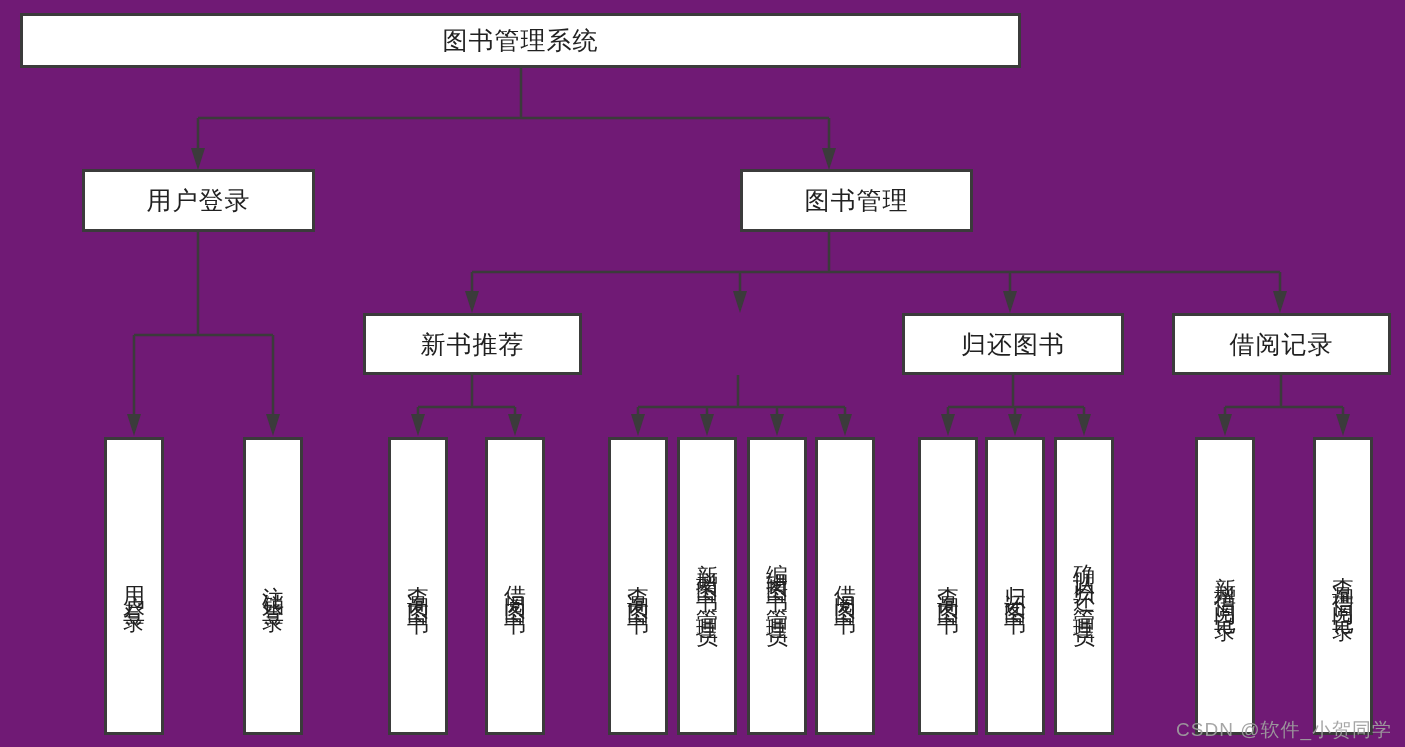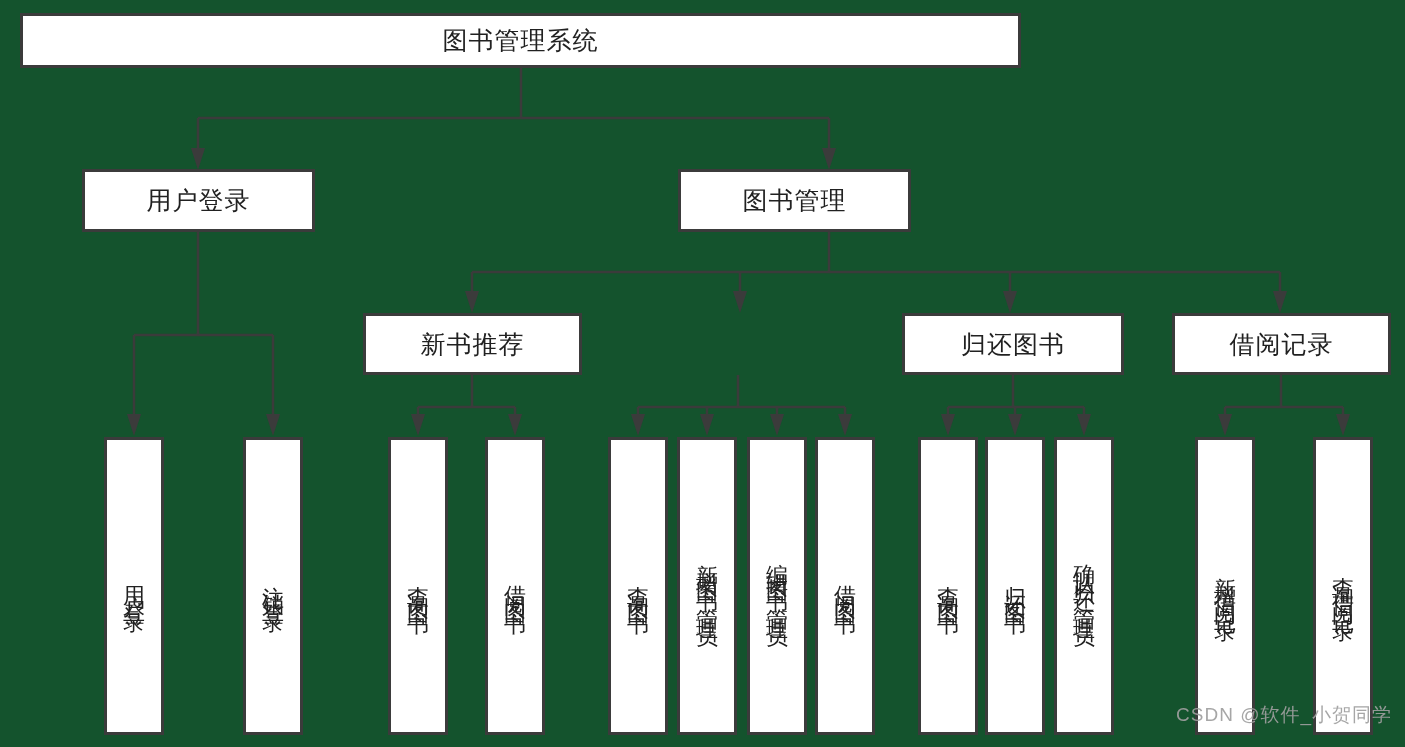--- a/index.html
+++ b/index.html
@@ -1,38 +1,38 @@
 <!DOCTYPE html>
 <html><head>
 <meta charset="utf-8">
 <style>
   html,body { margin:0; padding:0; background:#ffffff; }
   .canvas {
-    position:relative; width:1405px; height:747px; background:#14532d;
+    position:relative; width:1405px; height:747px; background:#701a75;
     font-family:"Liberation Sans", sans-serif; overflow:hidden;
   }
   svg.wires { position:absolute; left:0; top:0; width:1405px; height:747px; }
   svg.wires path { stroke:#3b3b3b; stroke-width:2.5; fill:none; }
   svg.wires polygon { fill:#3b3b3b; stroke:none; }
   .hbox {
     position:absolute; box-sizing:border-box; background:#ffffff;
     border:3px solid #3b3b3b; display:flex; align-items:center; justify-content:center;
     font-size:25px; letter-spacing:1px; color:#212121; white-space:nowrap;
   }
   .vbox {
     position:absolute; box-sizing:border-box; top:437px; width:60px; height:298px;
     background:#ffffff; border:3px solid #3b3b3b;
     display:flex; align-items:center; justify-content:center;
   }
   .vbox span {
     writing-mode:vertical-rl; text-orientation:mixed;
     font-size:22px; letter-spacing:9px; line-height:1; color:#212121;
   }
   .watermark {
-    position:absolute; right:13px; bottom:19px; font-size:19px;
+    position:absolute; right:13px; bottom:4px; font-size:19px;
     color:rgba(158,158,158,0.92); letter-spacing:1px; white-space:nowrap;
   }
 </style>
 </head>
 <body>
 
 <div class="canvas">
 
   <svg class="wires">
 
@@ -73,21 +73,21 @@
     </g>
   </svg>
 
   <div class="hbox" style="left:20px; top:13px; width:1001px; height:55px;">
     <span>图书管理系统</span>
   </div>
 
   <div class="hbox" style="left:82px; top:169px; width:233px; height:63px;">
     <span>用户登录</span>
   </div>
-  <div class="hbox" style="left:678px; top:169px; width:233px; height:63px;align-items:center;">
+  <div class="hbox" style="left:740px; top:169px; width:233px; height:63px;align-items:center;">
     <span>图书管理</span>
   </div>
 
   <div class="hbox" style="left:363px; top:313px; width:219px; height:62px;">
     <span>新书推荐</span>
   </div>
   <div class="hbox" style="left:902px; top:313px; width:222px; height:62px;">
     <span>归还图书</span>
   </div>
   <div class="hbox" style="left:1172px; top:313px; width:219px; height:62px;">

